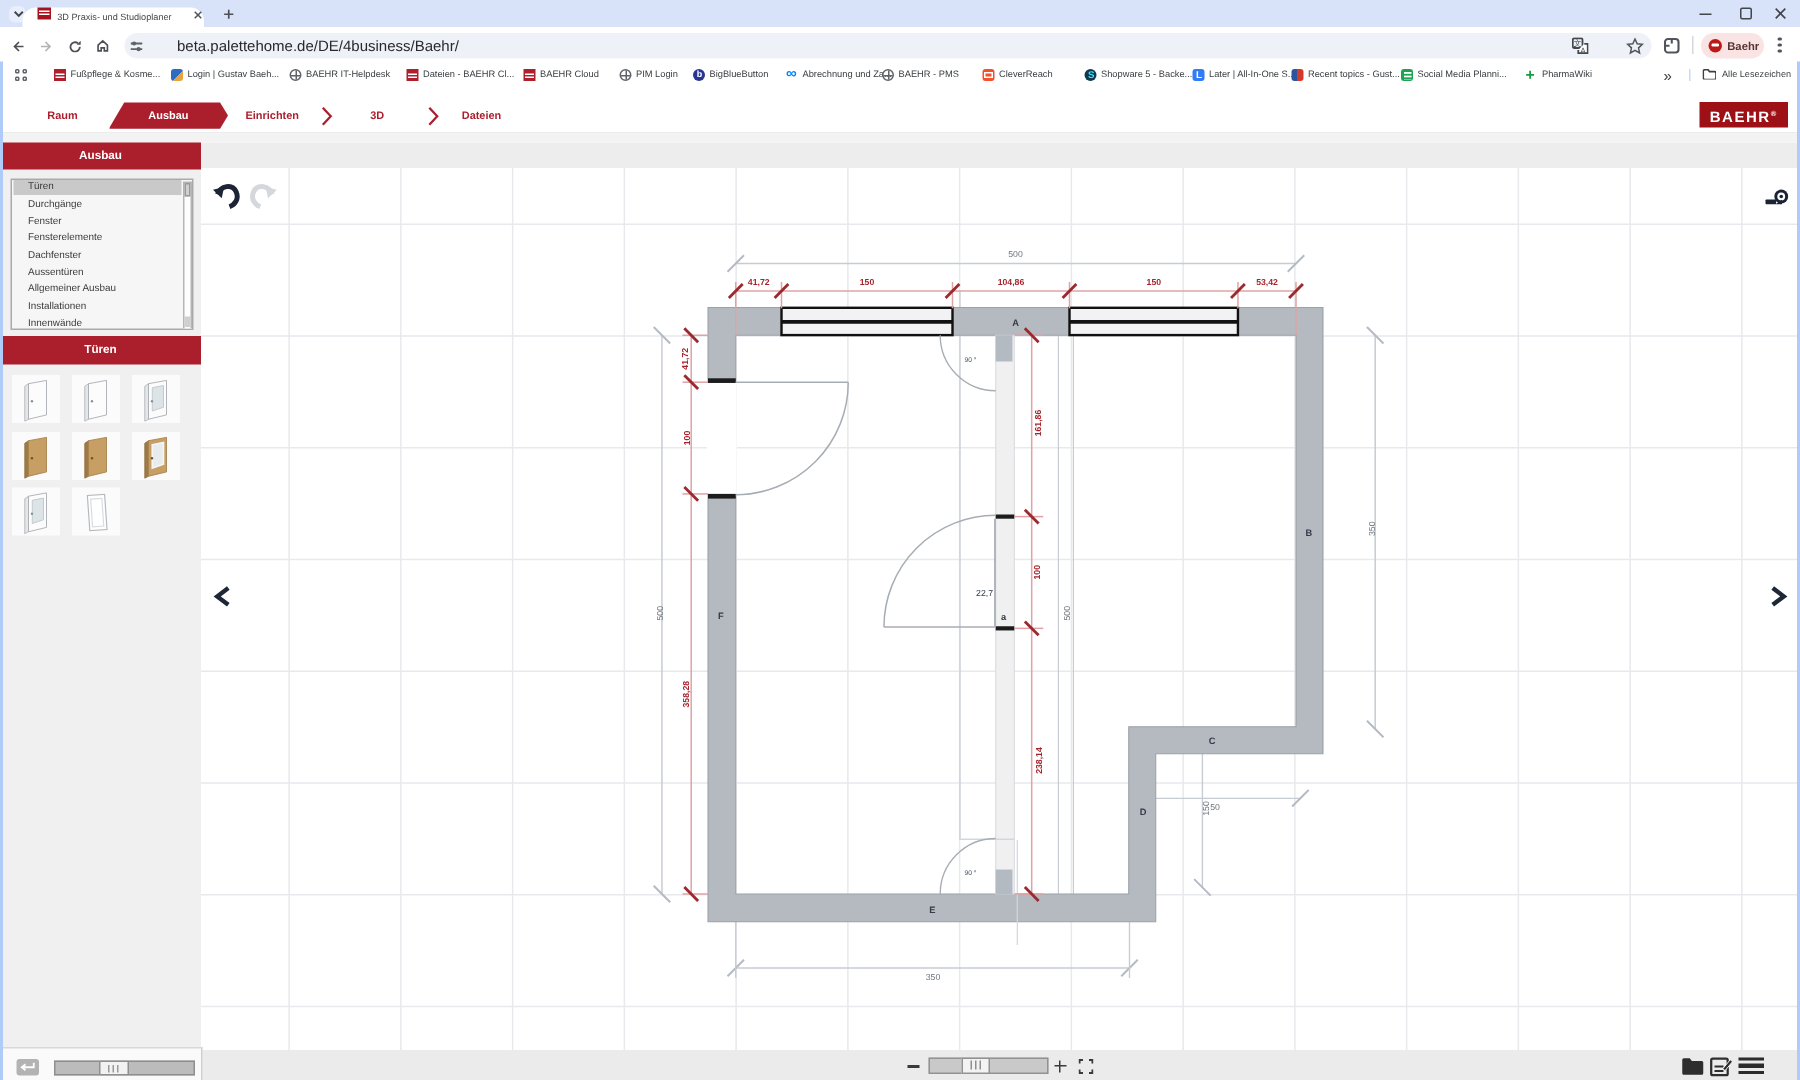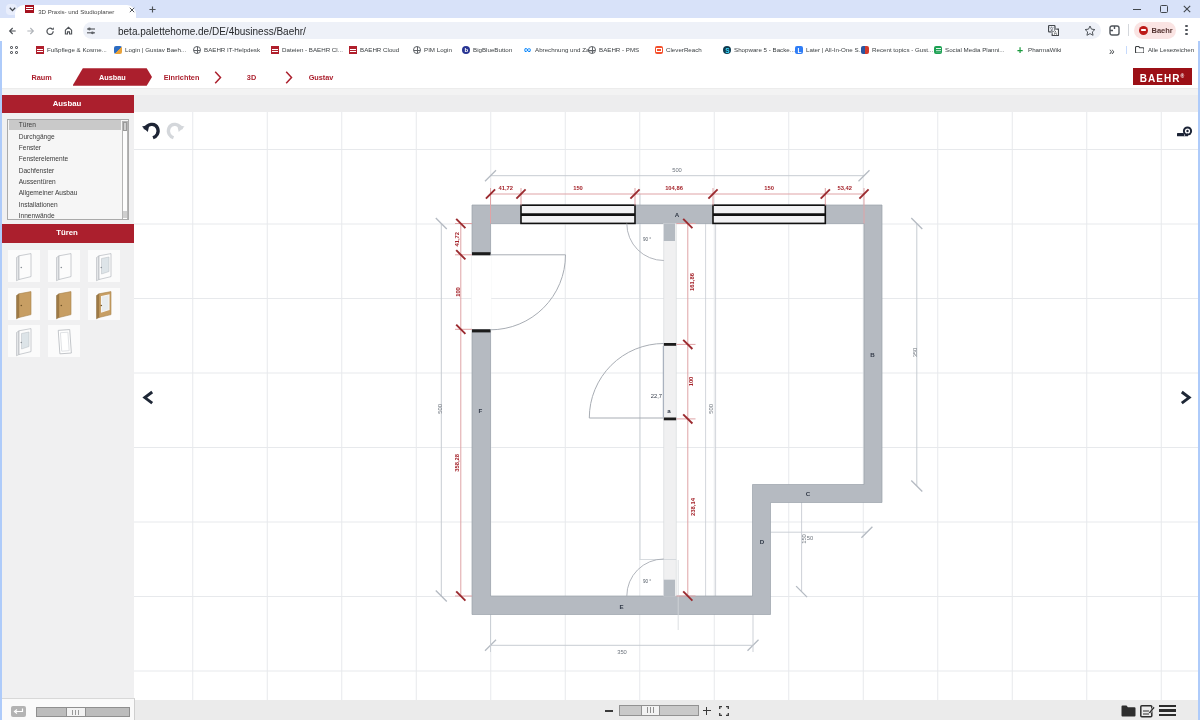--- a/index.html
+++ b/index.html
@@ -192,21 +192,21 @@
 <div class="abs" style="left:72.5px;top:68.3px;width:79.5px;height:17.5px;background:#ab1f2d;clip-path:polygon(10.3px 0px, 74.2px 0px, 79.5px 8.75px, 74.2px 17.5px, 0px 17.5px)"></div>
 <div class="abs" style="left:112.3px;top:77.2px;transform:translate(-50%,-50%);font-size:7.3px;font-weight:bold;color:#fff">Ausbau</div>
 <div class="abs" style="left:181.5px;top:77.2px;transform:translate(-50%,-50%);font-size:7.3px;font-weight:bold;color:#ab1f2d">Einrichten</div>
 <svg class="abs" style="left:214px;top:70.5px" width="8" height="13" viewBox="0 0 8 13">
     <path d="M1.2,0.8 L6.5,6.5 L1.2,12.2" fill="none" stroke="#ab1f2d" stroke-width="1.5"></path>
   </svg>
 <div class="abs" style="left:251.5px;top:77.2px;transform:translate(-50%,-50%);font-size:7.3px;font-weight:bold;color:#ab1f2d">3D</div>
 <svg class="abs" style="left:284.5px;top:70.5px" width="8" height="13" viewBox="0 0 8 13">
     <path d="M1.2,0.8 L6.5,6.5 L1.2,12.2" fill="none" stroke="#ab1f2d" stroke-width="1.5"></path>
   </svg>
-<div class="abs" style="left:321px;top:77.2px;transform:translate(-50%,-50%);font-size:7.3px;font-weight:bold;color:#ab1f2d">Gustav</div>
+<div class="abs" style="left:321px;top:77.2px;transform:translate(-50%,-50%);font-size:7.3px;font-weight:bold;color:#ab1f2d">Dateien</div>
 <div class="abs" style="left:1133.3px;top:68px;width:58.4px;height:17.3px;background:#9c1016;color:#fff;font-weight:bold;font-size:10px;text-align:center;line-height:17.3px;letter-spacing:1px">BAEHR<span style="font-size:5px;vertical-align:4px">®</span></div>
 
 <div class="abs" style="left:0;top:95px;width:134px;height:625px;background:#f0f0f1"></div>
 <div class="abs" style="left:0;top:95px;width:134px;height:17.5px;background:#ab1f2d;color:#fff;font-size:7.8px;font-weight:bold;text-align:center;line-height:17.5px">Ausbau</div>
 <div class="abs" style="left:0;top:95px;width:134px;height:625px">
     <div style="position:absolute;left:6.7px;top:24px;width:122.7px;height:101.4px;background:#f6f6f6;border:1px solid #aaa;overflow:hidden">
       <div style="position:absolute;left:1px;right:7px;top:0.3px;height:9.8px;background:#c9c9c9;font-size:6.6px;line-height:10.4px;padding-left:10px;color:#3b3b3b;white-space:nowrap">Türen</div>
       <div style="position:absolute;left:1px;right:7px;top:11.65px;height:9.8px;font-size:6.6px;line-height:10.4px;padding-left:10px;color:#3b3b3b;white-space:nowrap">Durchgänge</div>
       <div style="position:absolute;left:1px;right:7px;top:23.0px;height:9.8px;font-size:6.6px;line-height:10.4px;padding-left:10px;color:#3b3b3b;white-space:nowrap">Fenster</div>
       <div style="position:absolute;left:1px;right:7px;top:34.349999999999994px;height:9.8px;font-size:6.6px;line-height:10.4px;padding-left:10px;color:#3b3b3b;white-space:nowrap">Fensterelemente</div>

